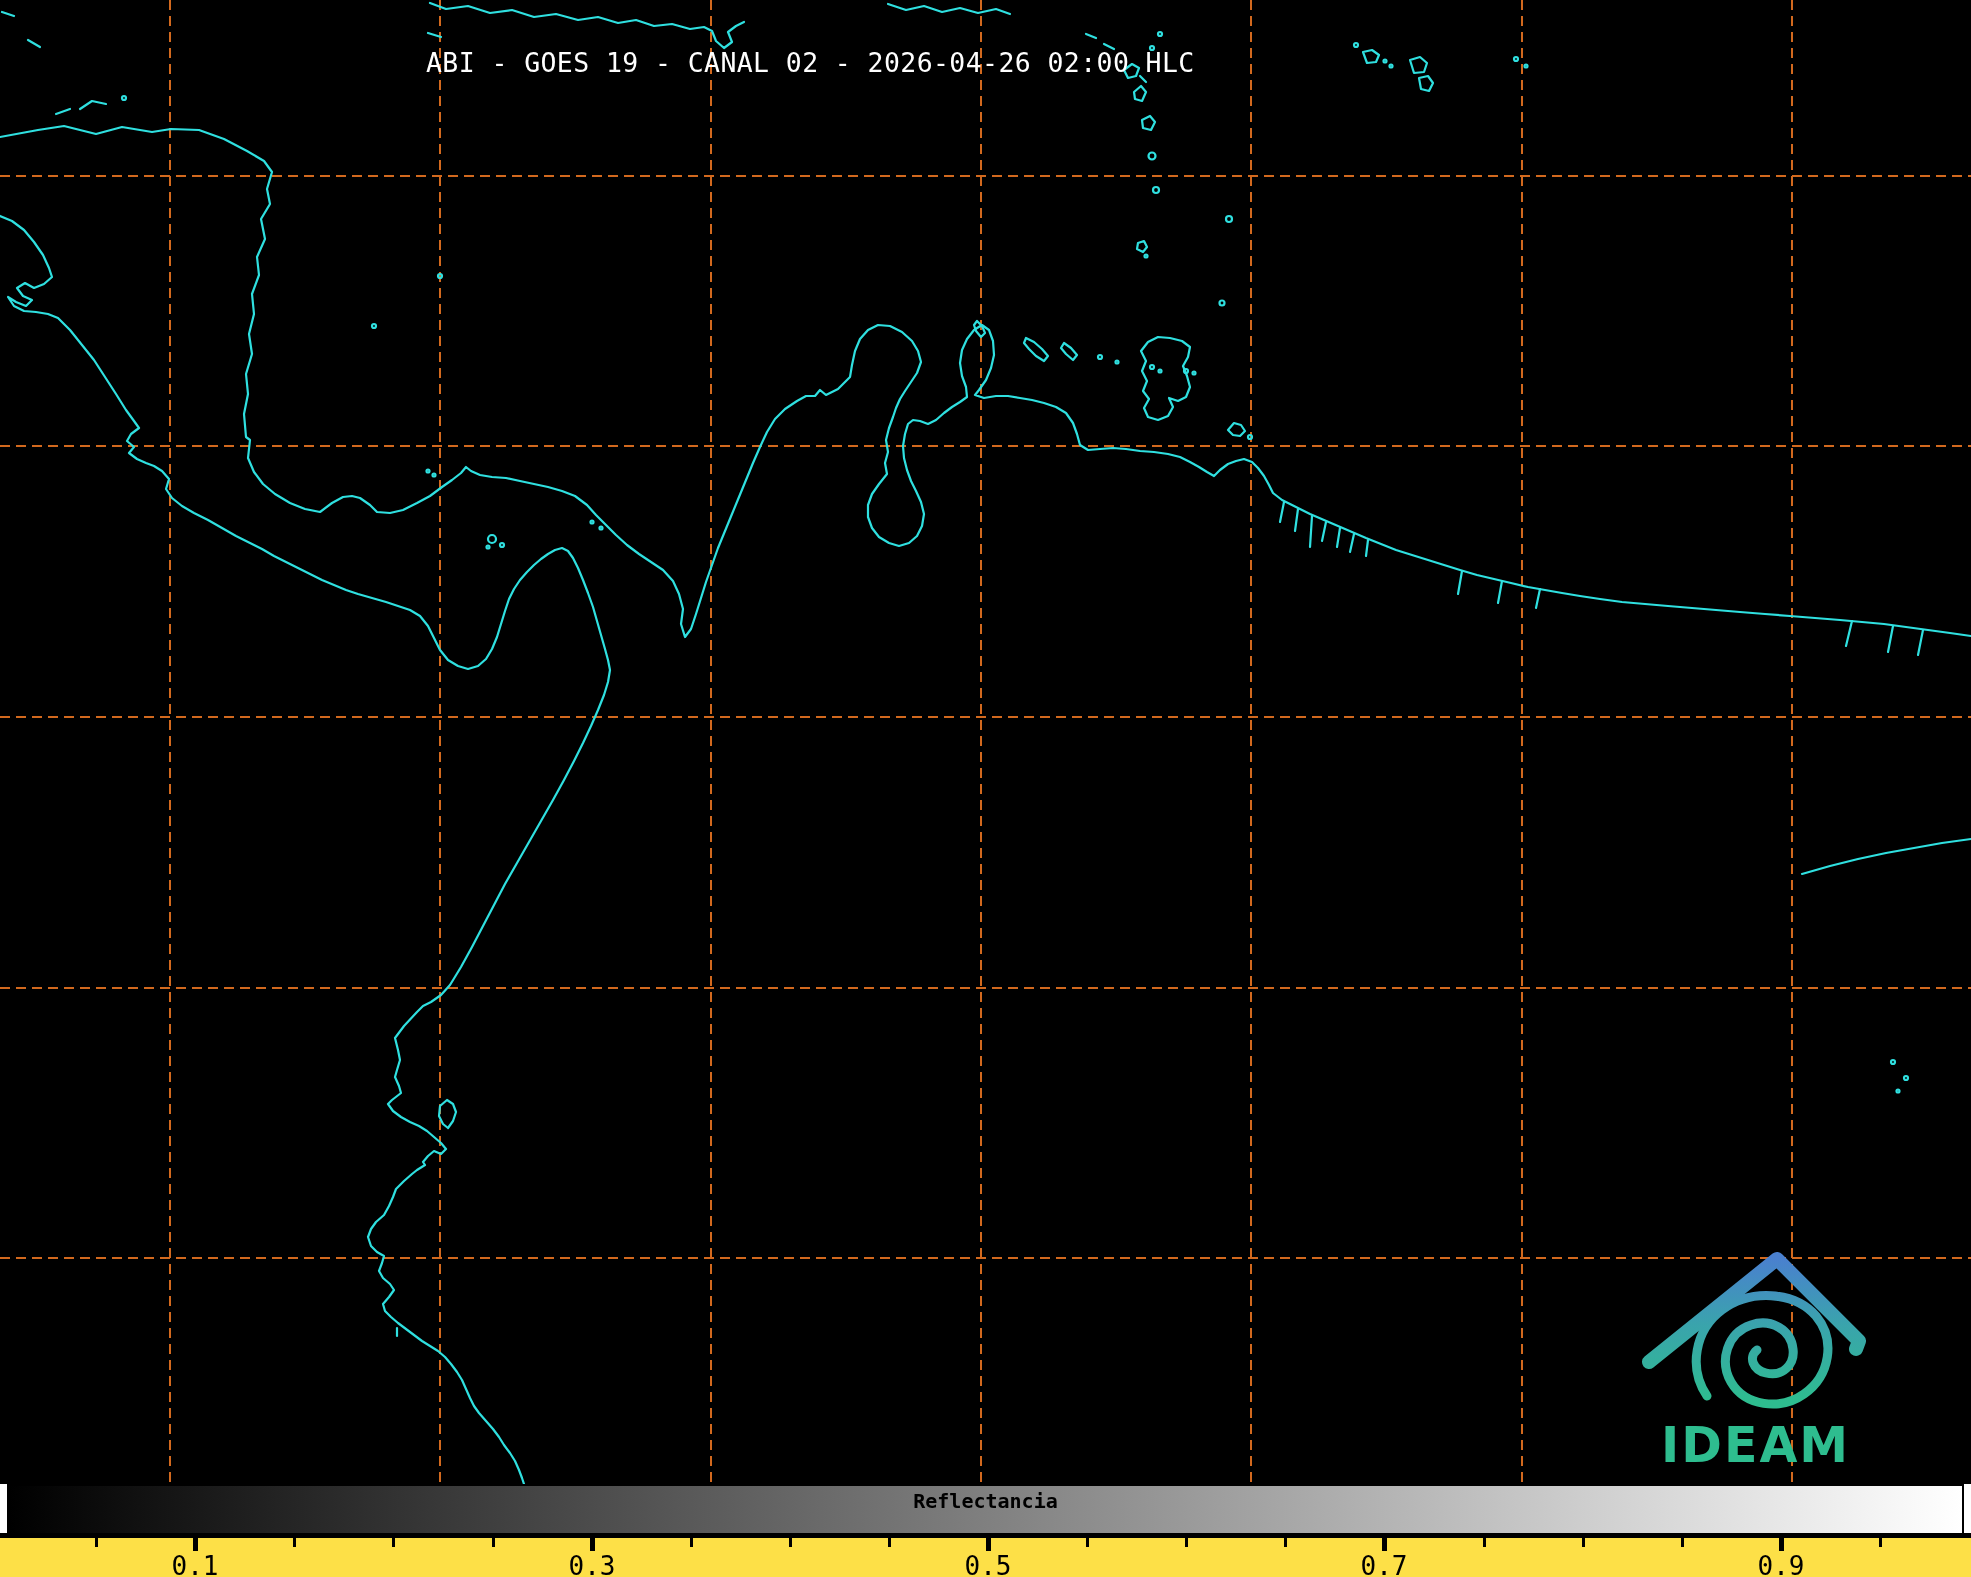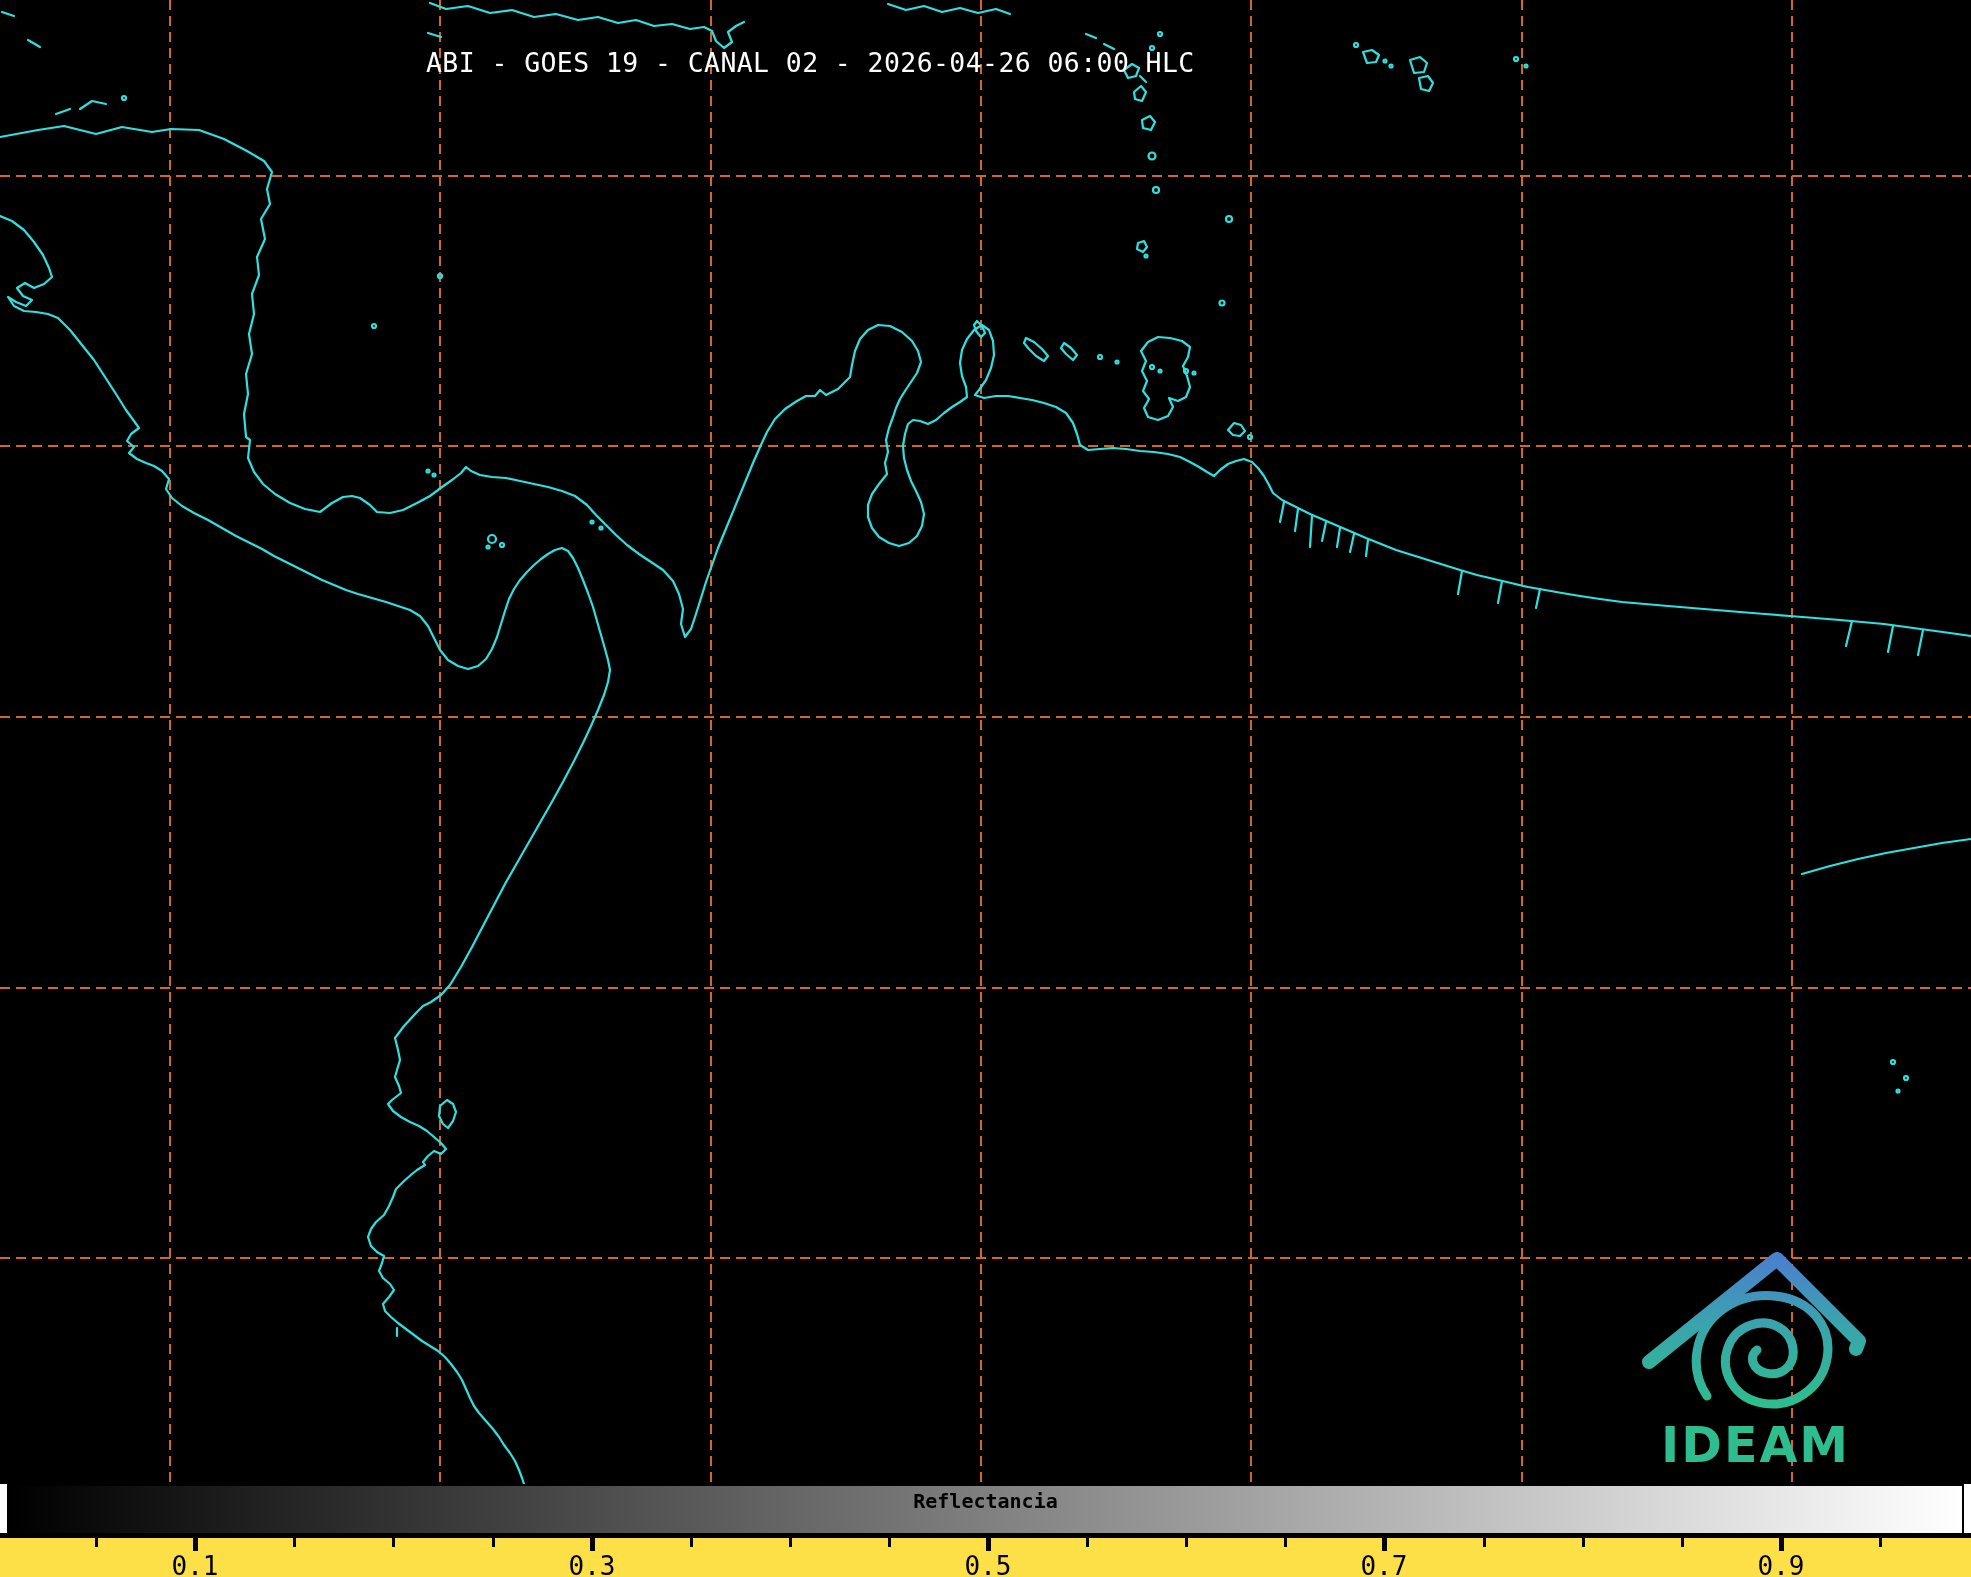--- a/index.html
+++ b/index.html
@@ -125,21 +125,21 @@
         <circle cx="1898" cy="1091" r="1.5"></circle>
       </g>
 
       <g id="logo">
         <path d="M 1649 1362 L 1777 1259 L 1859 1341 L 1856 1349" fill="none" stroke="url(#lg)" stroke-width="14" stroke-linecap="round" stroke-linejoin="round"></path>
         <path d="M 1707 1396 C 1688 1368 1695 1330 1722 1310 C 1750 1289 1794 1291 1816 1316 C 1836 1340 1830 1376 1804 1394 C 1780 1411 1745 1406 1731 1382 C 1719 1361 1727 1333 1751 1325 C 1771 1318 1791 1330 1793 1349 C 1795 1365 1782 1377 1766 1373 C 1753 1370 1748 1357 1757 1350" fill="none" stroke="url(#lg)" stroke-width="9" stroke-linecap="round"></path>
         <text id="logo-text" x="1661" y="1462" font-size="49" letter-spacing="2" fill="#2ebd8f">IDEAM</text>
       </g>
     </svg>
 
-    <div id="map-title" style="color: rgb(255, 255, 255);">ABI - GOES 19 - CANAL 02 - 2026-04-26 06:00 HLC</div>
+    <div id="map-title" style="color: rgb(255, 255, 255);">ABI - GOES 19 - CANAL 02 - 2026-04-26 02:00 HLC</div>
   </div>
 
   <div id="cbar"></div>
   <div id="cbar-spine"></div>
   <div id="cbar-label" style="color: rgb(0, 0, 0);">Reflectancia</div>
   <div id="tickrow">
       <div class="tick minor" style="left: 95px;"></div>
       <div class="tick major" style="left: 193px;"></div>
       <div class="tick minor" style="left: 293px;"></div>
       <div class="tick minor" style="left: 392px;"></div>

